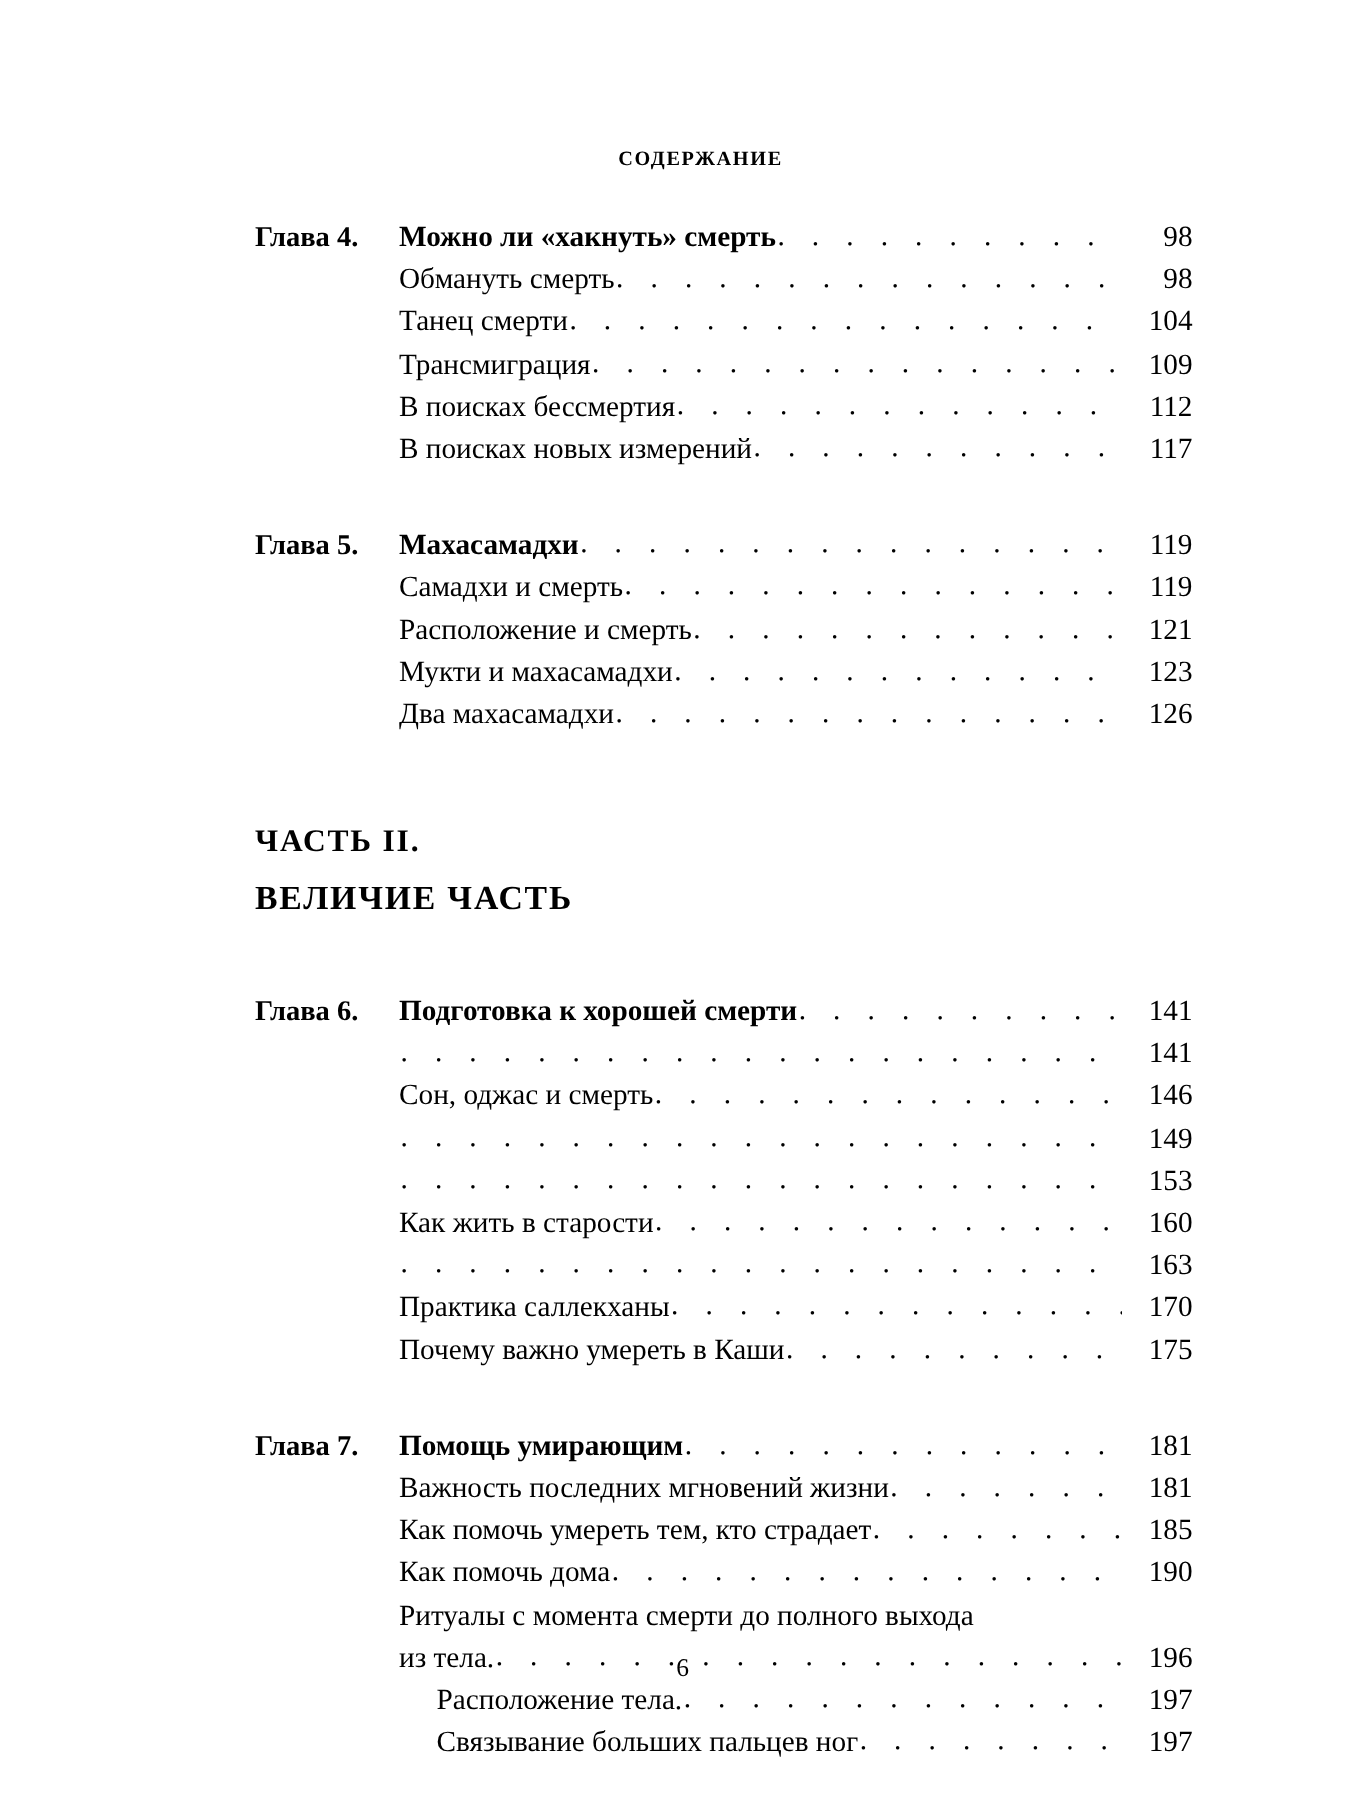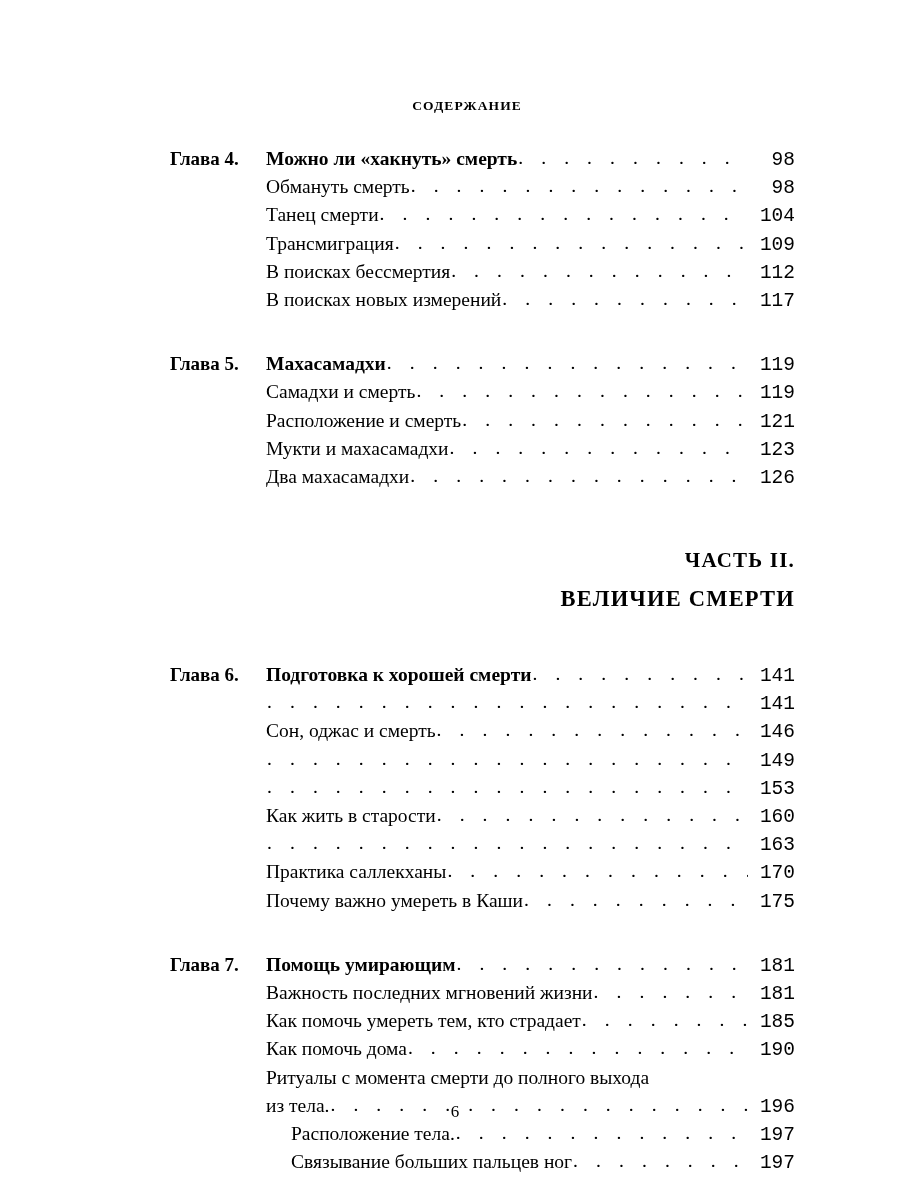--- a/index.html
+++ b/index.html
@@ -75,37 +75,36 @@
     font-size: 19.5px;
     color: #000;
     position: relative;
     top: -1px;
   }
   .row .page-no {
     flex: 0 0 46px;
     text-align: right;
     white-space: nowrap;
     font-size: 19.5px;
-    font-family: Liberation Mono, monospace;
   }
 
   
   .row.chapter .title { font-weight: bold; }
 
   
   .row.sub .label { flex: 0 0 96px; }
   .row.sub2 .label { flex: 0 0 121px; }
 
   
   .row.wrap .leader,
   .row.wrap .page-no { visibility: hidden; }
 
   
   .part {
-    text-align: right;
+    text-align: left;
     font-weight: bold;
   }
   .part .part-num {
     font-size: 21px;
     letter-spacing: 1.2px;
     margin-bottom: 13px;
   }
   .part .part-title {
     font-size: 22.5px;
     letter-spacing: 1.2px;
@@ -218,21 +217,21 @@
           <span class="entry">
             <span class="title">Два махасамадхи</span>
             <span class="leader">. . . . . . . . . . . . . . . . . . . . . . . . . . . . . . . . . . . . . . . . . . . . . . . . . . .</span>
           </span>
           <span class="page-no">126</span>
         </div>
       </div>
       <div style="height: 54px;"></div>
       <div class="part">
         <div class="part-num">ЧАСТЬ II.</div>
-        <div class="part-title">ВЕЛИЧИЕ СМЕРТИ</div>
+        <div class="part-title">ВЕЛИЧИЕ ЧАСТЬ</div>
       </div>
       <div style="height: 52px;"></div>
       <div class="chapter-block">
         <div class="row chapter">
           <span class="label">Глава 6.</span>
           <span class="entry">
             <span class="title">Подготовка к хорошей смерти</span>
             <span class="leader">. . . . . . . . . . . . . . . . . . . . . . . . . . . . . . . . . . . . . . . . . . . . . . . . . . .</span>
           </span>
           <span class="page-no">141</span>

